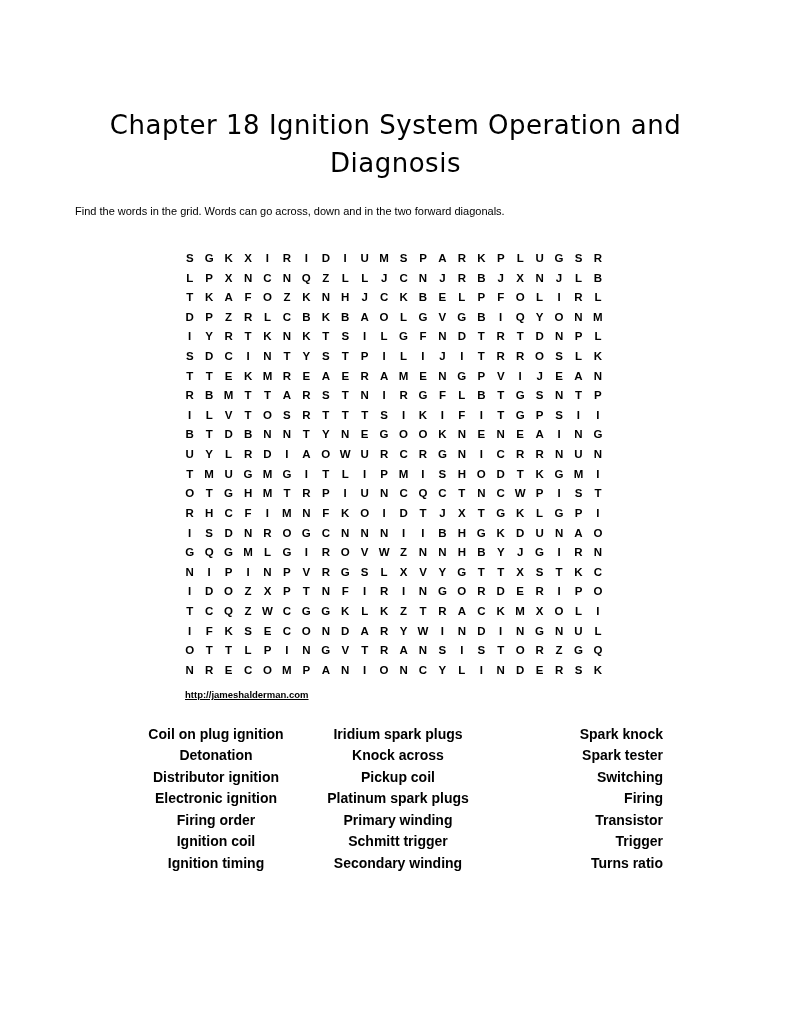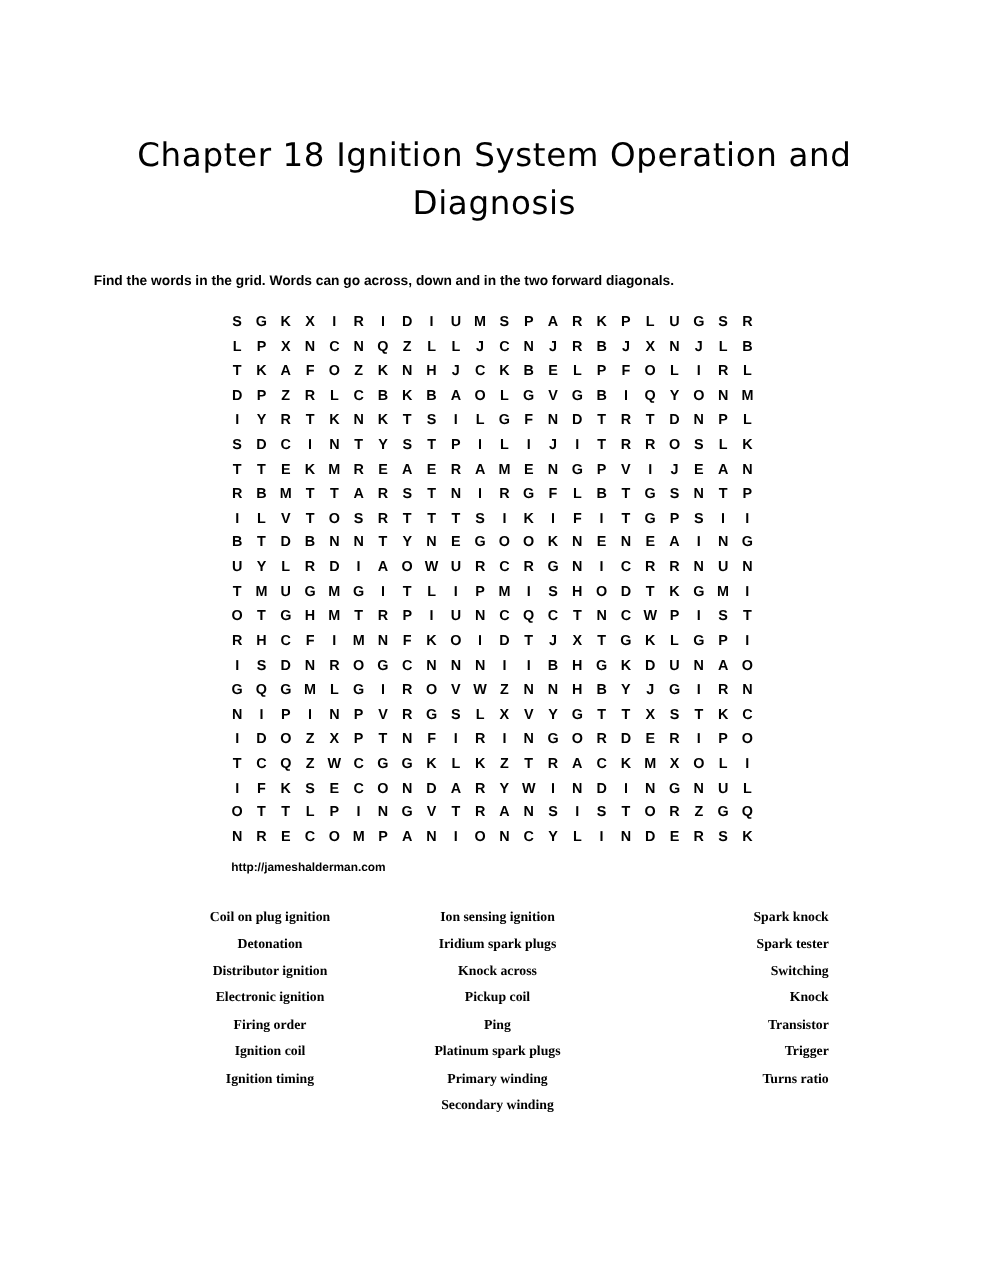--- a/index.html
+++ b/index.html
@@ -24,24 +24,24 @@
     width: 791px;
     text-align: center;
     font-family: "DejaVu Sans", sans-serif;
     font-size: 26px;
     font-weight: 500;
     line-height: 38px;
     letter-spacing: 0.5px;
   }
   #instruction {
     position: absolute;
-    top: 219px;
+    top: 205px;
     left: 75px;
     font-size: 11px;
-    font-weight: bold;
+    font-weight: normal;
     text-align: right;
   }
   #grid {
     position: absolute;
     top: 249px;
     left: 180px;
   }
   .grid-row {
     display: flex;
     height: 19.62px;
@@ -54,43 +54,43 @@
     text-align: center;
     font-size: 11.5px;
     font-weight: bold;
   }
   #source-url {
     position: absolute;
     top: 689px;
     left: 185px;
     font-size: 9.5px;
     font-weight: bold;
+    text-decoration: underline;
   }
   #word-list {
     position: absolute;
     top: 724px;
     left: 0;
     width: 791px;
   }
   .word-col {
     position: absolute;
     top: 0;
     width: 180px;
     text-align: center;
   }
   #word-col-1 { left: 126px; }
   #word-col-2 { left: 308px; }
   #word-col-3 { left: 483px; text-align: right; }
   .word-item {
     height: 21.45px;
     line-height: 21.45px;
-    font-size: 11px;
+    font-size: 14px;
     font-weight: bold;
     white-space: nowrap;
-    font-family: Liberation Serif, serif;
   }
 </style>
 </head>
 <body>
 
 <div id="page">
 
   <div id="title">
     <div>Chapter 18 Ignition System Operation and</div>
     <div>Diagnosis</div>
@@ -635,33 +635,32 @@
     <div class="word-col" id="word-col-1">
         <div class="word-item">Coil on plug ignition</div>
         <div class="word-item">Detonation</div>
         <div class="word-item">Distributor ignition</div>
         <div class="word-item">Electronic ignition</div>
         <div class="word-item">Firing order</div>
         <div class="word-item">Ignition coil</div>
         <div class="word-item">Ignition timing</div>
       </div>
     <div class="word-col" id="word-col-2">
-        <div class="word-item">Ion sensing ignition</div>
         <div class="word-item">Iridium spark plugs</div>
         <div class="word-item">Knock across</div>
         <div class="word-item">Pickup coil</div>
-        <div class="word-item">Ping</div>
         <div class="word-item">Platinum spark plugs</div>
         <div class="word-item">Primary winding</div>
+        <div class="word-item">Schmitt trigger</div>
         <div class="word-item">Secondary winding</div>
       </div>
     <div class="word-col" id="word-col-3">
         <div class="word-item">Spark knock</div>
         <div class="word-item">Spark tester</div>
         <div class="word-item">Switching</div>
-        <div class="word-item">Knock</div>
+        <div class="word-item">Firing</div>
         <div class="word-item">Transistor</div>
         <div class="word-item">Trigger</div>
         <div class="word-item">Turns ratio</div>
       </div>
   </div>
 
 </div>
 
 </body></html>

